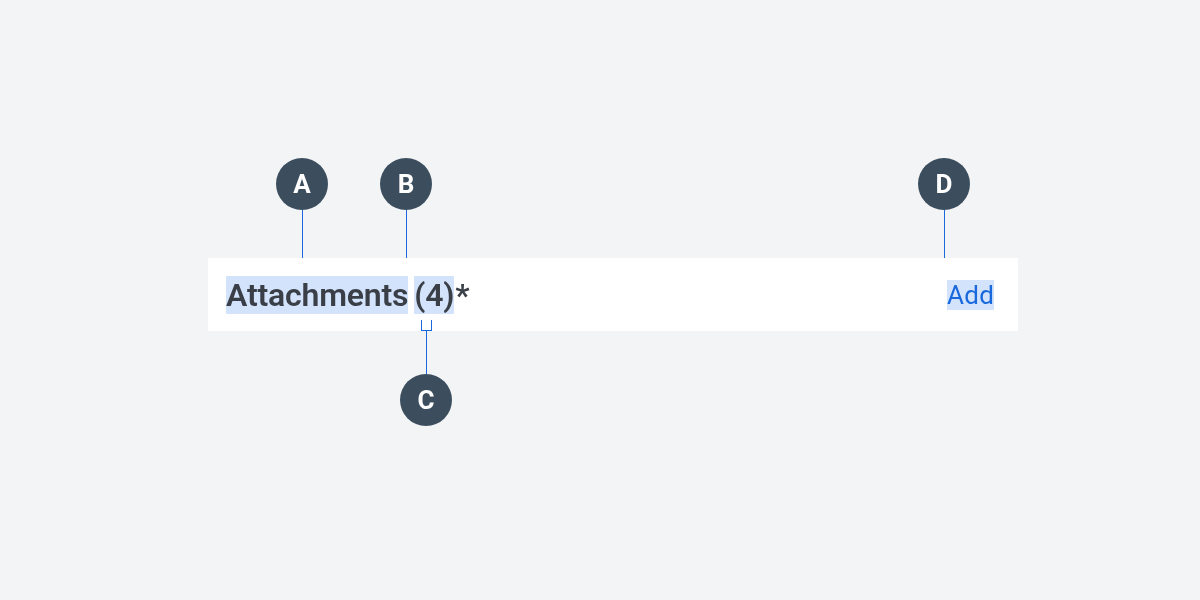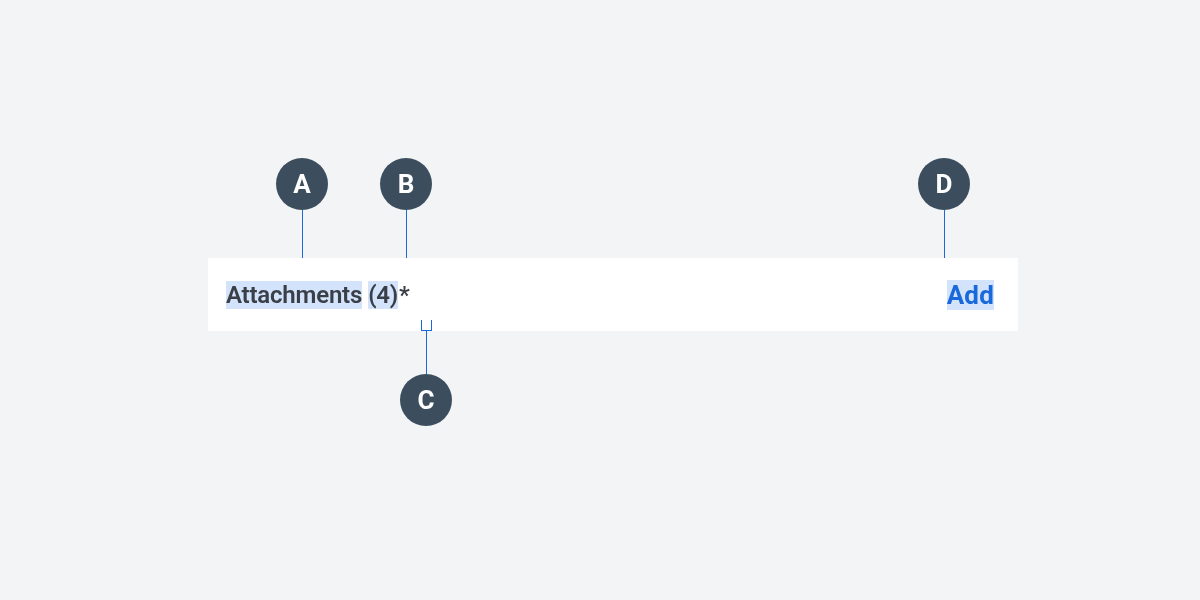--- a/index.html
+++ b/index.html
@@ -50,42 +50,42 @@
       height: 73px;
       background: #ffffff;
       display: flex;
       align-items: center;
       justify-content: space-between;
       padding: 0 24px 0 18px;
     }
     .left-group {
       display: flex;
       align-items: center;
-      font-size: 24px;
+      font-size: 32px;
       font-weight: 600;
       color: #3a3f47;
       letter-spacing: -0.2px;
     }
     .highlight {
       background: #d2e3fb;
       border-radius: 1px;
     }
     .title-text {
       padding: 0 0px;
     }
     .count-text {
       margin-left: 6px;
     }
     .star-text {
       margin-left: 1px;
       font-weight: 600;
     }
     .add-link {
       font-size: 26px;
-      font-weight: 700;
+      font-weight: 400;
       color: #1968dc;
       letter-spacing: 0.2px;
     }
     .add-highlight {
       background: #d2e3fb;
     }
   </style>
 </head>
 <body>
 

